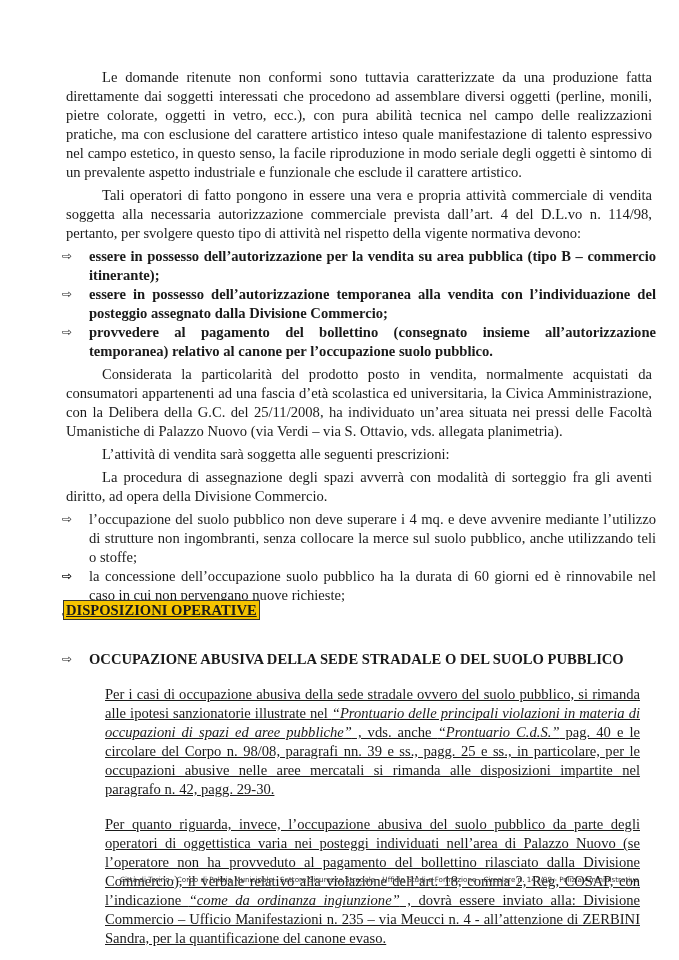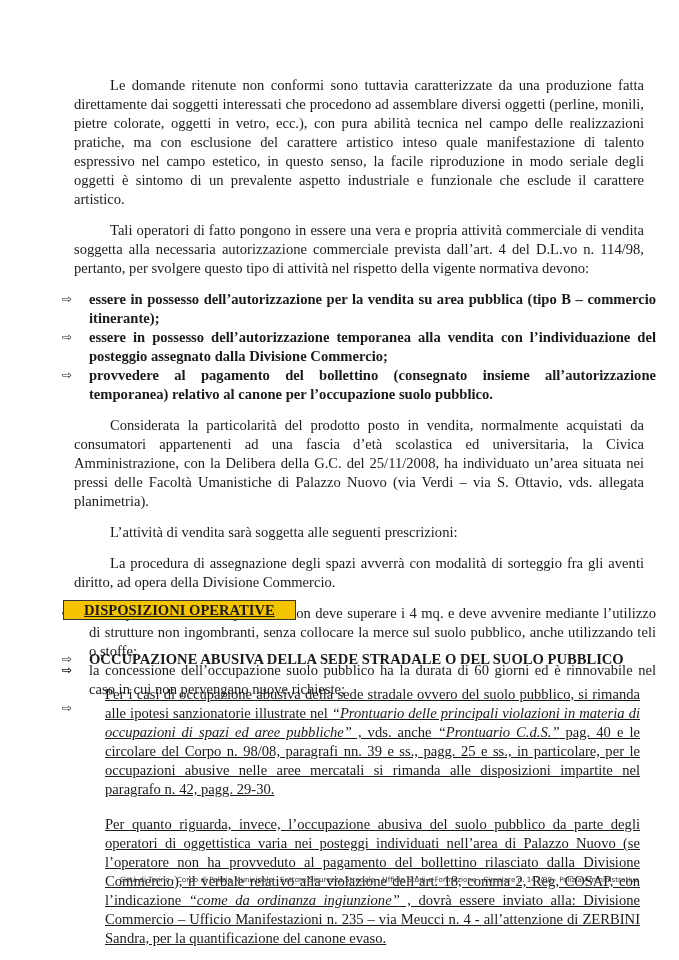--- a/index.html
+++ b/index.html
@@ -2,29 +2,29 @@
 <html><head>
 <meta charset="utf-8">
 <style>
   html, body { margin: 0; padding: 0; background: #ffffff; }
   body {
     width: 679px; height: 960px; position: relative; overflow: hidden;
     font-family: "Liberation Serif", "DejaVu Serif", serif;
     color: #1a1a1a;
   }
   .page { position: absolute; left: 62px; top: 64px; width: 594px; }
-  p { margin: 12px; font-size: 14.6px; line-height: 19px; text-align: justify; }
+  p { margin: 4px; font-size: 14.6px; line-height: 19px; text-align: justify; }
   .indent { text-indent: 36px; }
   .blist { margin: 0; padding: 0; list-style: none; }
   .blist li { position: relative; padding-left: 27px; font-size: 14.6px; line-height: 19px; text-align: justify; }
   .blist li .arrow { position: absolute; left: 0; top: 0; font-family: "DejaVu Sans", sans-serif; font-size: 12px; font-weight: normal; }
   .bold li { font-weight: bold; }
   .section-heading {
     position: absolute; left: 63px; top: 600px;
-    background: #f5c400; border: 1px solid #333; padding: 0 20px;
+    background: #f5c400; border: 1px solid #333; padding: 0 2px;
     font-weight: bold; text-decoration: underline; font-size: 14.6px; line-height: 18px;
   }
   .subsection { position: absolute; left: 62px; top: 649px; width: 594px; }
   .subhead { position: relative; padding-left: 27px; font-weight: bold; font-size: 14.6px; line-height: 20px; }
   .subhead .arrow { position: absolute; left: 0; top: 0; font-family: "DejaVu Sans", sans-serif; font-size: 12px; font-weight: normal; }
   .subbody { padding-left: 27px; }
   .subbody p { margin: 16px; text-decoration: underline; }
   em { font-style: italic; }
   .footer {
     position: absolute; left: 0; width: 679px; top: 873px; text-align: center;

